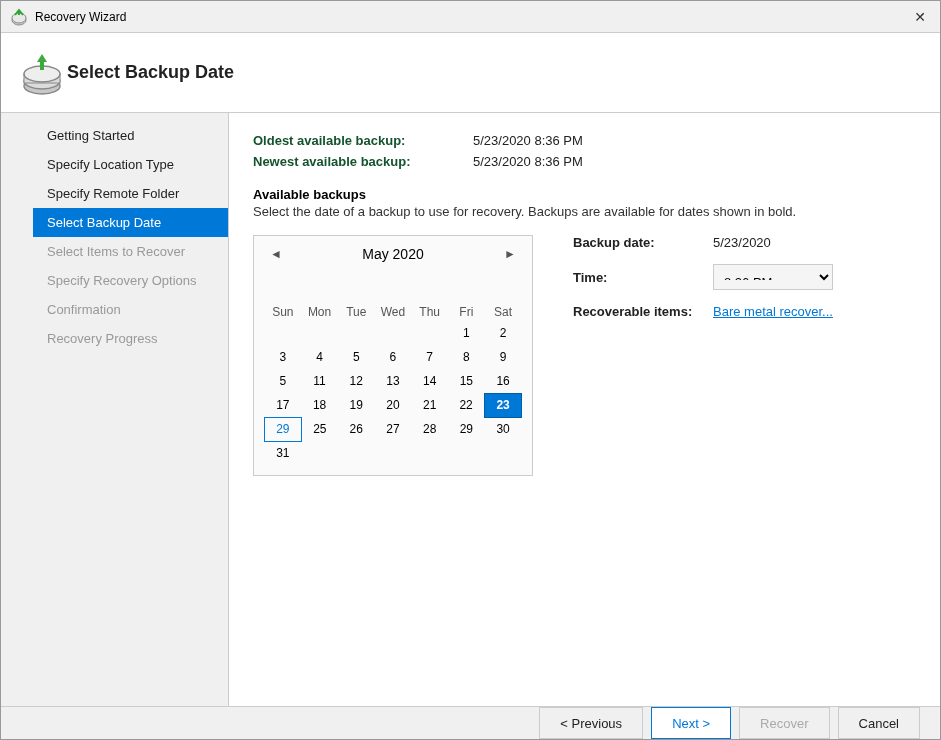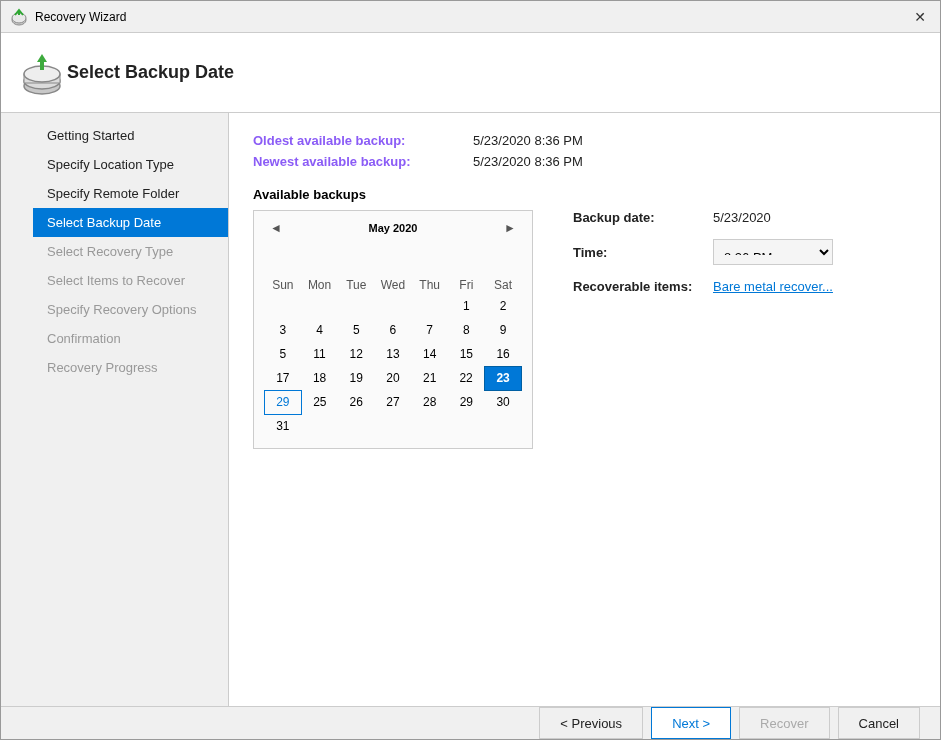--- a/index.html
+++ b/index.html
@@ -94,21 +94,21 @@
     }
 
     .info-row {
       display: flex;
       margin-bottom: 6px;
     }
 
     .info-label {
       font-weight: bold;
       min-width: 220px;
-      color: #8b5cf6;
+      color: #14532d;
     }
 
     .info-value {
       color: #222;
     }
 
     .available-section {
       margin-top: 18px;
       margin-bottom: 8px;
     }
@@ -145,22 +145,22 @@
 
     .cal-nav {
       cursor: pointer;
       padding: 0 6px;
       font-size: 12px;
       color: #555;
       user-select: none;
     }
 
     .cal-month-year {
-      font-weight: bold;
-      font-size: 11px;
+      font-weight: normal;
+      font-size: 14px;
     }
 
     .cal-grid {
       border-collapse: collapse;
       width: 100%;
       margin-top: 41px;
     }
 
     .cal-grid th {
       text-align: center;
@@ -302,41 +302,41 @@
     <span class="header-title">Select Backup Date</span>
   </div>
 
   <div class="main-area">
 
     <div class="sidebar">
       <div class="sidebar-item normal">Getting Started</div>
       <div class="sidebar-item normal">Specify Location Type</div>
       <div class="sidebar-item normal">Specify Remote Folder</div>
       <div class="sidebar-item active">Select Backup Date</div>
-      <div class="sidebar-item disabled">Select Recovery Type</div>
       <div class="sidebar-item disabled">Select Items to Recover</div>
       <div class="sidebar-item disabled">Specify Recovery Options</div>
       <div class="sidebar-item disabled">Confirmation</div>
       <div class="sidebar-item disabled">Recovery Progress</div>
     </div>
 
     <div class="content-area">
 
       <div class="info-row">
         <span class="info-label">Oldest available backup:</span>
         <span class="info-value">5/23/2020 8:36 PM</span>
       </div>
 
       <div class="info-row">
         <span class="info-label">Newest available backup:</span>
         <span class="info-value">5/23/2020 8:36 PM</span>
       </div>
 
       <div class="available-section">
         <div class="available-title">Available backups</div>
+        <div class="available-desc">Select the date of a backup to use for recovery. Backups are available for dates shown in bold.</div>
       </div>
 
       <div class="calendar-and-options">
 
         <div class="calendar">
           <div class="calendar-header">
             <span class="cal-nav">◄</span>
             <span class="cal-month-year">May 2020</span>
             <span class="cal-nav">►</span>
           </div>

